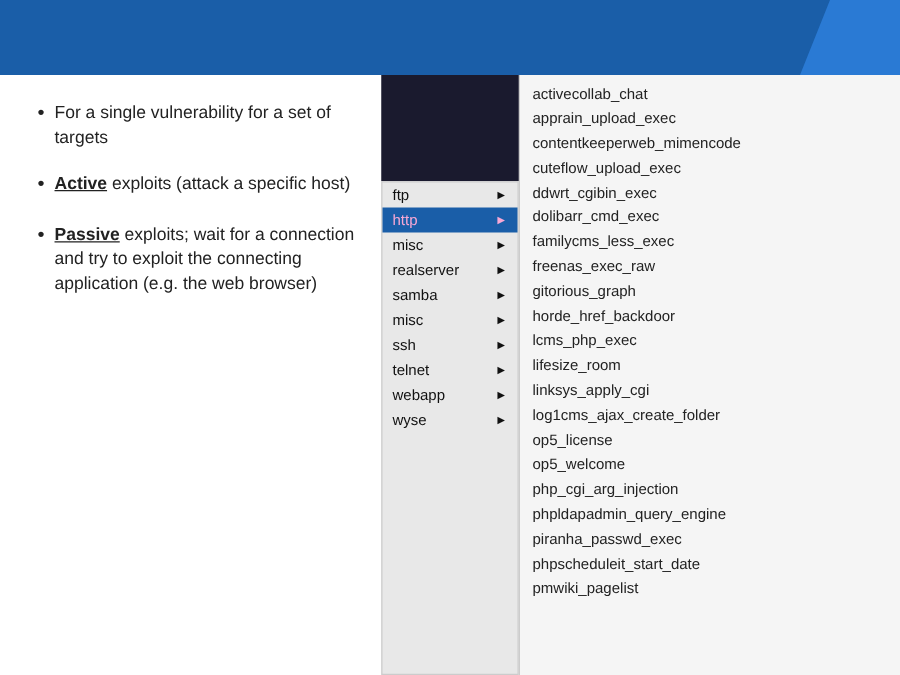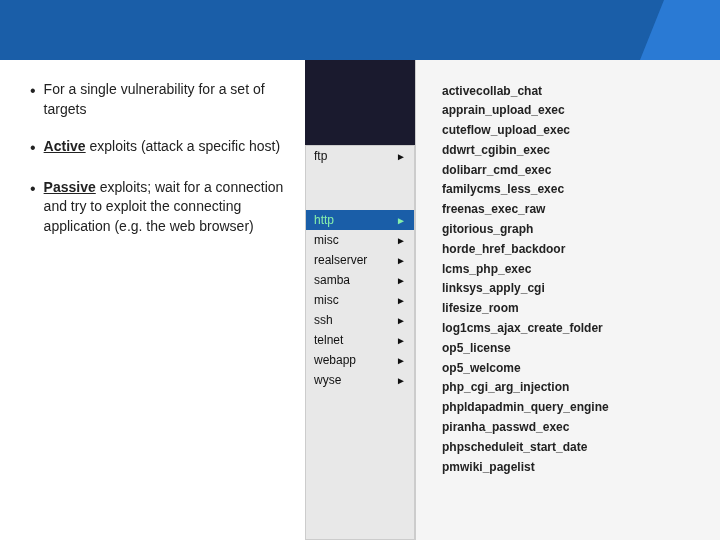--- a/index.html
+++ b/index.html
@@ -106,41 +106,39 @@
       display: flex;
       align-items: center;
       justify-content: space-between;
       padding: 3px 8px;
       cursor: pointer;
       color: #111;
       white-space: nowrap;
     }
     .menu-item.active {
       background: #1a5ea8;
-      color: #86efac;
-      margin-top: 44px;
+      color: #f9a8d4;
     }
     .menu-item .arrow {
       font-size: 10px;
     }
 
     
     .right-panel {
       flex: 1;
       padding: 5px 10px;
       overflow: hidden;
       background: #f5f5f5;
       border-left: 1px solid #ccc;
     }
 
     .exploit-list {
       list-style: none;
       padding: 0;
-      margin: 16px;
-      font-weight: bold;
+      margin: 0;
     }
     .exploit-list li {
       font-size: 12px;
       color: #222;
       padding: 1.5px 0;
       line-height: 1.4;
     }
   </style>
 </head>
 <body>
@@ -212,30 +210,31 @@
           <span class="arrow">►</span>
         </div>
       </div>
   </div>
 
   <div class="right-panel">
     <ul class="exploit-list">
 
     <li>activecollab_chat</li>
         <li>apprain_upload_exec</li>
+        <li>contentkeeperweb_mimencode</li>
         <li>cuteflow_upload_exec</li>
         <li>ddwrt_cgibin_exec</li>
         <li>dolibarr_cmd_exec</li>
         <li>familycms_less_exec</li>
         <li>freenas_exec_raw</li>
         <li>gitorious_graph</li>
         <li>horde_href_backdoor</li>
         <li>lcms_php_exec</li>
+        <li>lifesize_room</li>
         <li>linksys_apply_cgi</li>
-        <li>lifesize_room</li>
         <li>log1cms_ajax_create_folder</li>
         <li>op5_license</li>
         <li>op5_welcome</li>
         <li>php_cgi_arg_injection</li>
         <li>phpldapadmin_query_engine</li>
         <li>piranha_passwd_exec</li>
         <li>phpscheduleit_start_date</li>
         <li>pmwiki_pagelist</li>
       </ul>
   </div>

